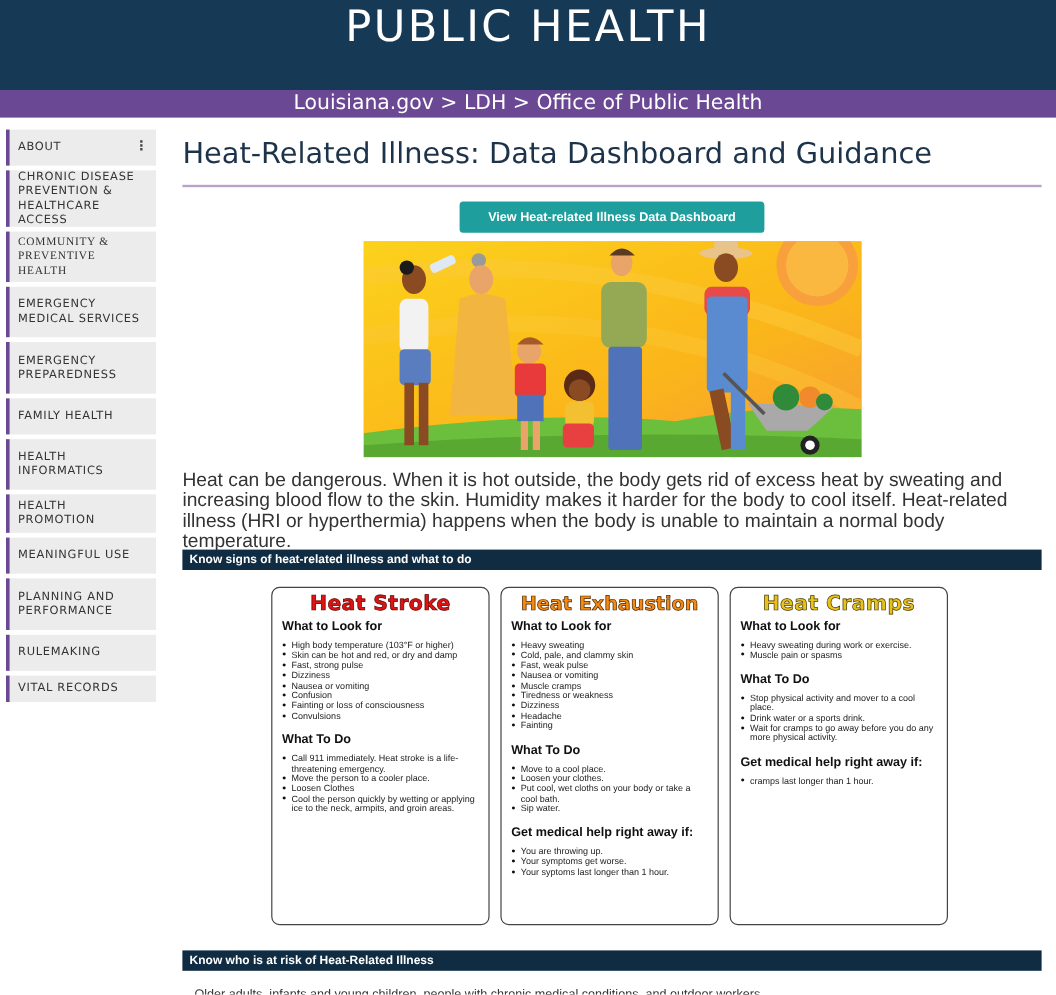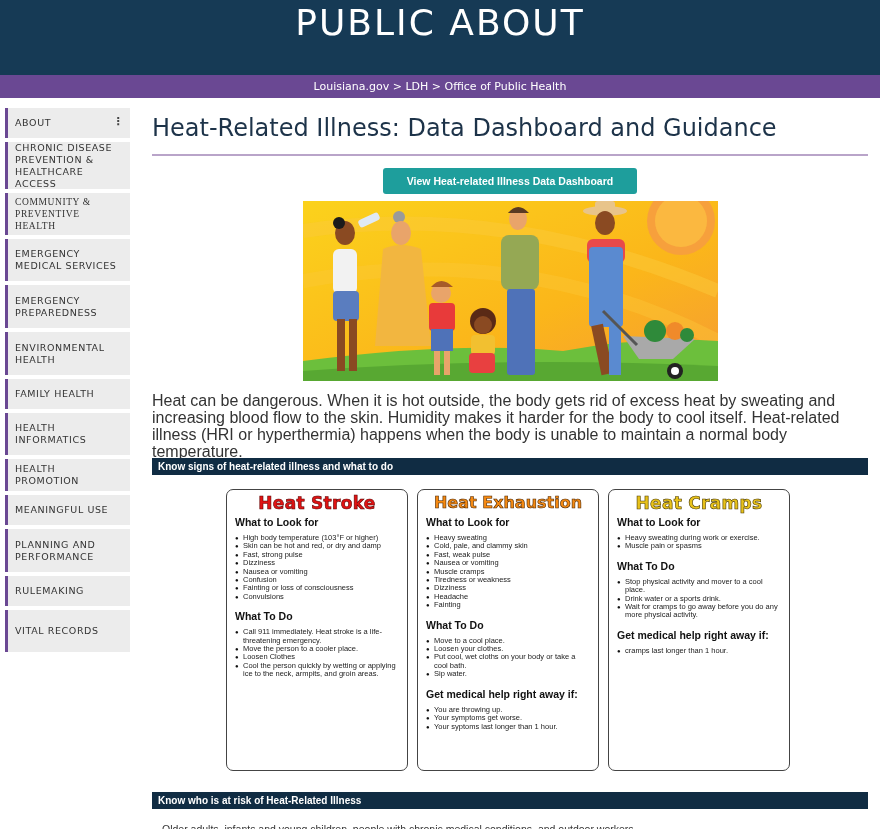--- a/index.html
+++ b/index.html
@@ -3,21 +3,21 @@
 <meta charset="utf-8">
 <style>
   * { box-sizing: border-box; margin: 0; padding: 0; }
   html, body { width: 880px; height: 829px; overflow: hidden; background: #ffffff; }
   body { font-family: "Liberation Sans", sans-serif; color: #333; position: relative; }
 
   .site-header { position: absolute; left: 0; top: 0; width: 880px; height: 75px; background: #163a55; }
   .site-title { position: absolute; left: 0; top: 2px; width: 880px; text-align: center; color: #fff;
     font-family: "DejaVu Sans", sans-serif; font-size: 36px; letter-spacing: 2px; font-weight: 500; }
   .breadcrumb-bar { position: absolute; left: 0; top: 75px; width: 880px; height: 23px; background: #6a4893;
-    color: #fff; font-size: 11px; text-align: center; line-height: 23px; font-family: "DejaVu Sans", sans-serif; }
+    color: #fff; font-size: 17px; text-align: center; line-height: 23px; font-family: "DejaVu Sans", sans-serif; }
   .breadcrumb-bar a { color: #fff; text-decoration: none; }
 
   .sidebar { position: absolute; left: 5px; top: 108px; width: 125px; }
   .side-item { position: relative; background: #ececec; border-left: 3px solid #6a4893; margin-bottom: 4px;
     padding: 0 8px 0 7px; font-size: 9.5px; letter-spacing: 0.6px; color: #333; display: flex; align-items: center;
     font-family: "DejaVu Sans", sans-serif; line-height: 12px; text-transform: uppercase; }
   .side-item .more { position: absolute; right: 6px; top: 8px; font-weight: bold; font-size: 11px; color: #444; }
 
   .main { position: absolute; left: 152px; top: 108px; width: 716px; }
   .page-title { font-family: "DejaVu Sans", sans-serif; font-size: 24px; color: #1d3349; font-weight: normal;
@@ -49,21 +49,21 @@
   .he h3 { color: #f58a12; -webkit-text-stroke: 0.6px #4a2400; font-size: 16px; letter-spacing: 0; }
   .hc h3 { color: #e8c21a; -webkit-text-stroke: 0.6px #4a3a00; }
 
   .risk-line { position: absolute; left: 10px; top: 713px; width: 700px; height: 8px; overflow: hidden;
     font-size: 10.5px; line-height: 17px; color: #333; }
 </style>
 </head>
 <body>
 
 <div class="site-header">
-  <div class="site-title">PUBLIC ABOUT</div>
+  <div class="site-title">PUBLIC HEALTH</div>
 </div>
 <div class="breadcrumb-bar">
   <a href="#">Louisiana.gov</a><span> &gt; </span><a href="#">LDH</a><span> &gt; </span><a href="#">Office of Public Health</a>
 </div>
 
 <nav class="sidebar">
   <div class="side-item" style="height:30px;">
     <span>ABOUT</span>
     <span class="more">⋮</span>
   </div>
@@ -72,42 +72,39 @@
   </div>
   <div class="side-item" style="height:42px; margin-top:4px;font-family:Liberation Serif, serif;">
     <span>COMMUNITY &amp; PREVENTIVE HEALTH</span>
   </div>
   <div class="side-item" style="height:42px;">
     <span>EMERGENCY MEDICAL SERVICES</span>
   </div>
   <div class="side-item" style="height:43px;">
     <span>EMERGENCY PREPAREDNESS</span>
   </div>
-  <div class="side-item" style="height:43px;">
-    <span>ENVIRONMENTAL HEALTH</span>
-  </div>
   <div class="side-item" style="height:30px;">
     <span>FAMILY HEALTH</span>
   </div>
   <div class="side-item" style="height:42px;">
     <span>HEALTH INFORMATICS</span>
   </div>
   <div class="side-item" style="height:32px;">
     <span>HEALTH PROMOTION</span>
   </div>
   <div class="side-item" style="height:30px;">
     <span>MEANINGFUL USE</span>
   </div>
   <div class="side-item" style="height:43px;">
     <span>PLANNING AND PERFORMANCE</span>
   </div>
   <div class="side-item" style="height:30px;">
     <span>RULEMAKING</span>
   </div>
-  <div class="side-item" style="height:42px;">
+  <div class="side-item" style="height:22px;">
     <span>VITAL RECORDS</span>
   </div>
 </nav>
 
 <main class="main">
   <h1 class="page-title">Heat-Related Illness: Data Dashboard and Guidance</h1>
   <div class="title-rule"></div>
   <div class="btn-wrap">
     <a href="#" class="dash-btn">View Heat-related Illness Data Dashboard</a>
   </div>

